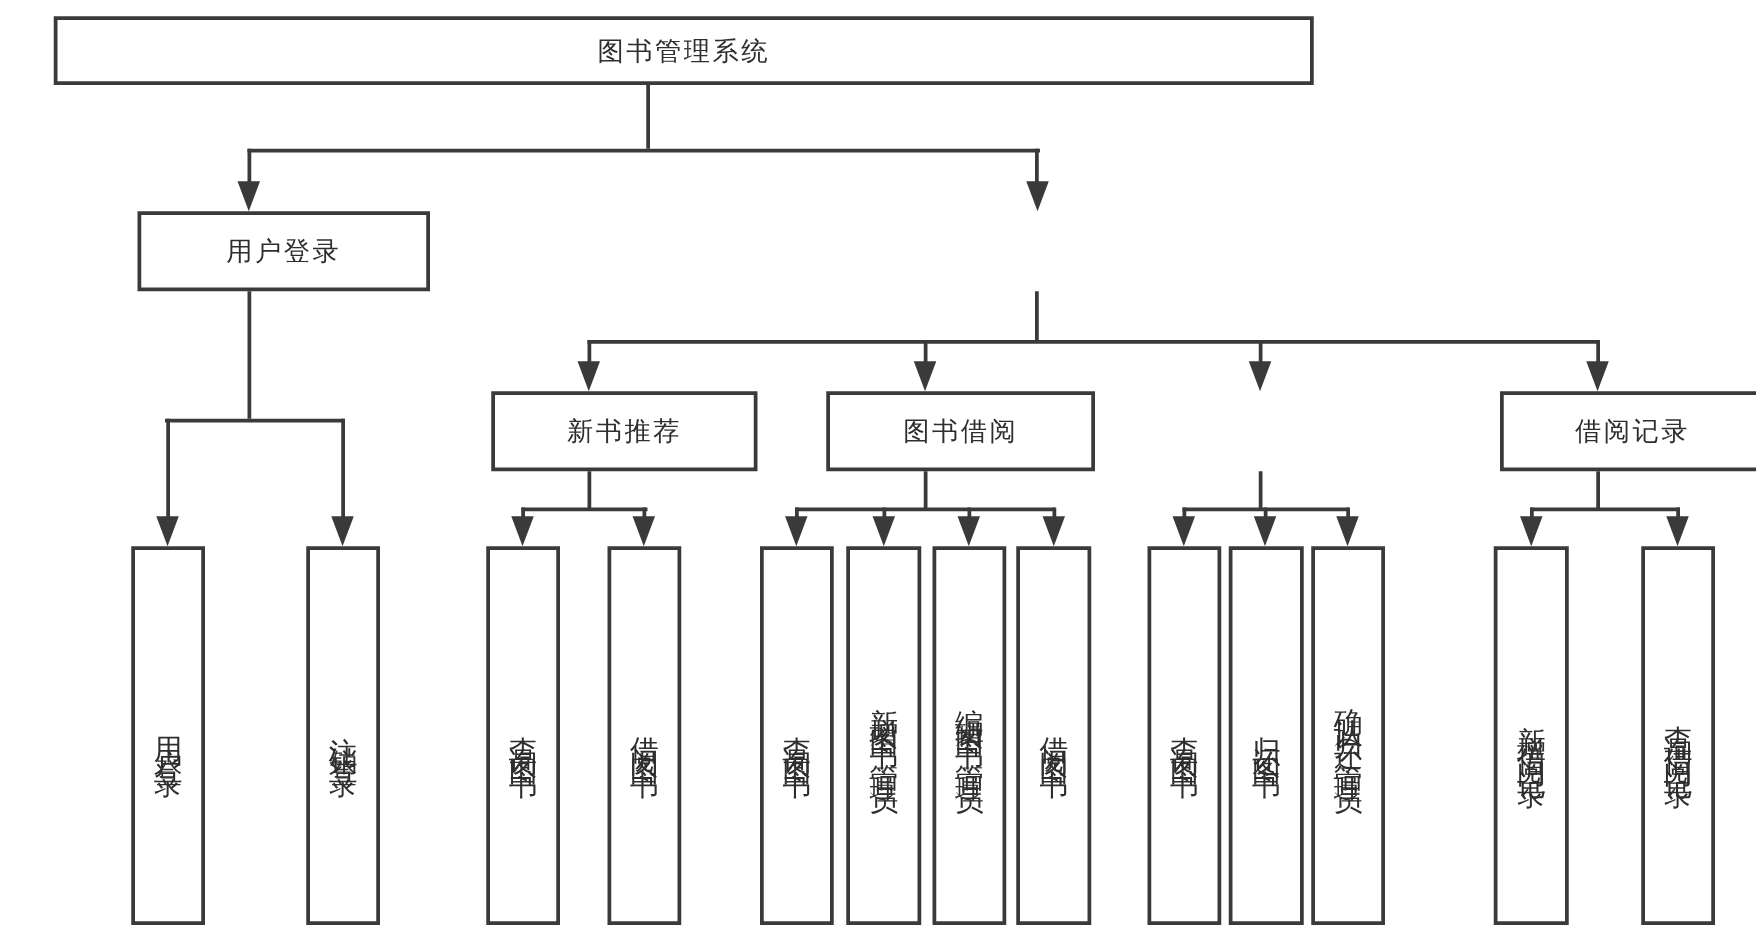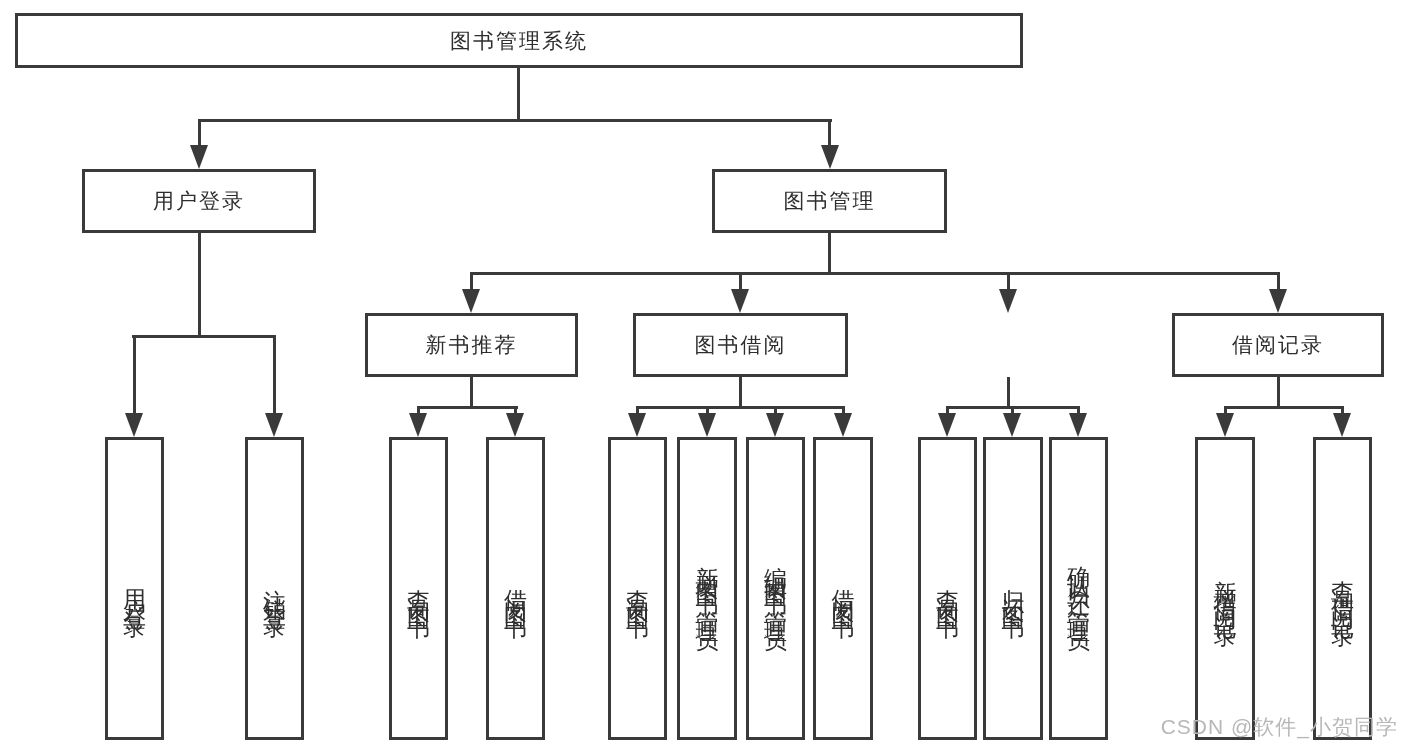--- a/index.html
+++ b/index.html
@@ -4,21 +4,21 @@
 <style>
   html,body{margin:0;padding:0;background:#fff;}
   #stage{
     position:relative;width:1405px;height:747px;background:#ffffff;overflow:hidden;
     font-family:"Liberation Sans","DejaVu Sans",sans-serif;color:#2e2e2e;
   }
   .node{
     position:absolute;box-sizing:border-box;border:3px solid #3a3a3a;background:#ffffff;
     display:flex;align-items:center;justify-content:center;
   }
-  .hnode{font-size:21px;letter-spacing:2px;white-space:nowrap;}
+  .hnode{font-size:21px;letter-spacing:2px;white-space:nowrap;margin-left:28px;}
   .vnode span{
     writing-mode:vertical-rl;text-orientation:mixed;
     font-size:23px;letter-spacing:9px;line-height:1;white-space:nowrap;
   }
   .hline{position:absolute;height:3px;background:#3a3a3a;}
   .vline{position:absolute;width:3px;background:#3a3a3a;}
   .ahead{
     position:absolute;width:0;height:0;
     border-left:9px solid transparent;border-right:9px solid transparent;
     border-top:24px solid #3a3a3a;
@@ -40,23 +40,20 @@
   <div class="vline" style="left:517px;top:68px;height:51px;"></div>
   <div class="hline" style="left:198px;top:119px;width:634px;"></div>
 
   <div class="vline" style="left:198px;top:119px;height:28px;"></div>
   <div class="ahead" style="left:190px;top:145px;"></div>
   <div class="vline" style="left:828px;top:119px;height:28px;"></div>
   <div class="ahead" style="left:821px;top:145px;"></div>
 
   <div class="node hnode" style="left:82px;top:169px;width:234px;height:64px;">
     <span>用户登录</span>
-  </div>
-  <div class="node hnode" style="left:712px;top:169px;width:235px;height:64px;">
-    <span>图书管理</span>
   </div>
 
   <div class="vline" style="left:198px;top:233px;height:102px;"></div>
   <div class="hline" style="left:132px;top:335px;width:144px;"></div>
   <div class="vline" style="left:133px;top:335px;height:80px;"></div>
   <div class="ahead" style="left:125px;top:413px;"></div>
   <div class="vline" style="left:273px;top:335px;height:80px;"></div>
   <div class="ahead" style="left:265px;top:413px;"></div>
 
   <div class="vline" style="left:828px;top:233px;height:39px;"></div>
@@ -154,14 +151,13 @@
     <span>确认归还（管理员）</span>
   </div>
 
   <div class="node vnode" style="left:1195px;top:437px;width:60px;height:303px;">
     <span>新增借阅记录</span>
   </div>
   <div class="node vnode" style="left:1313px;top:437px;width:59px;height:303px;">
     <span>查询借阅记录</span>
   </div>
 
-  <div class="watermark">CSDN @软件_小贺同学</div>
 </div>
 
 </body></html>

